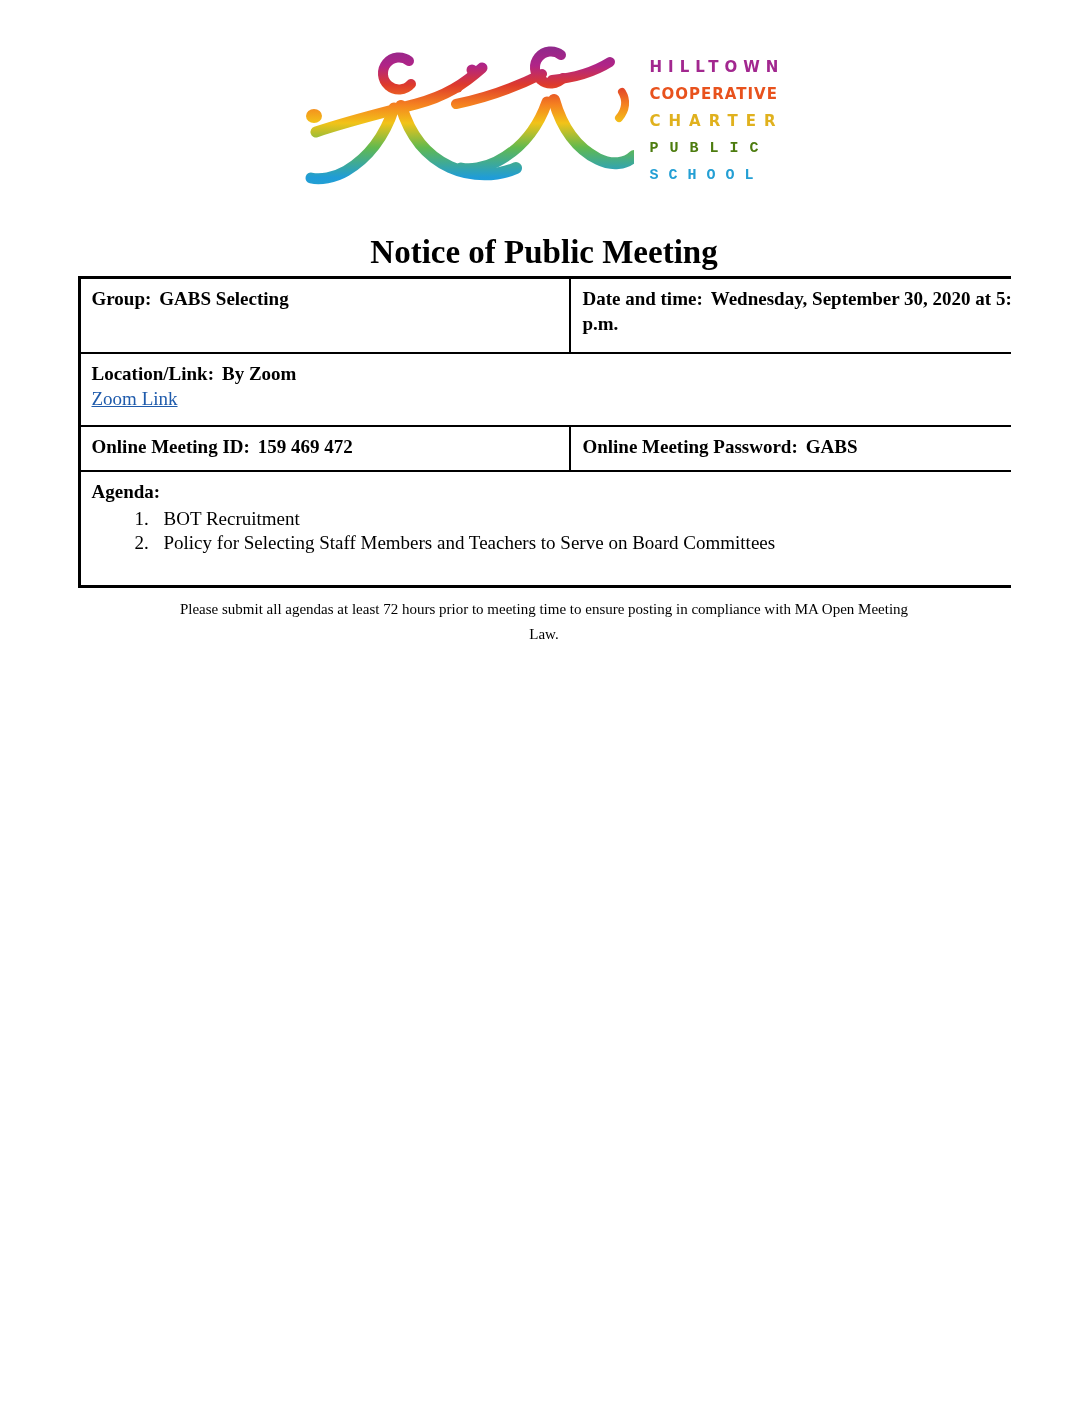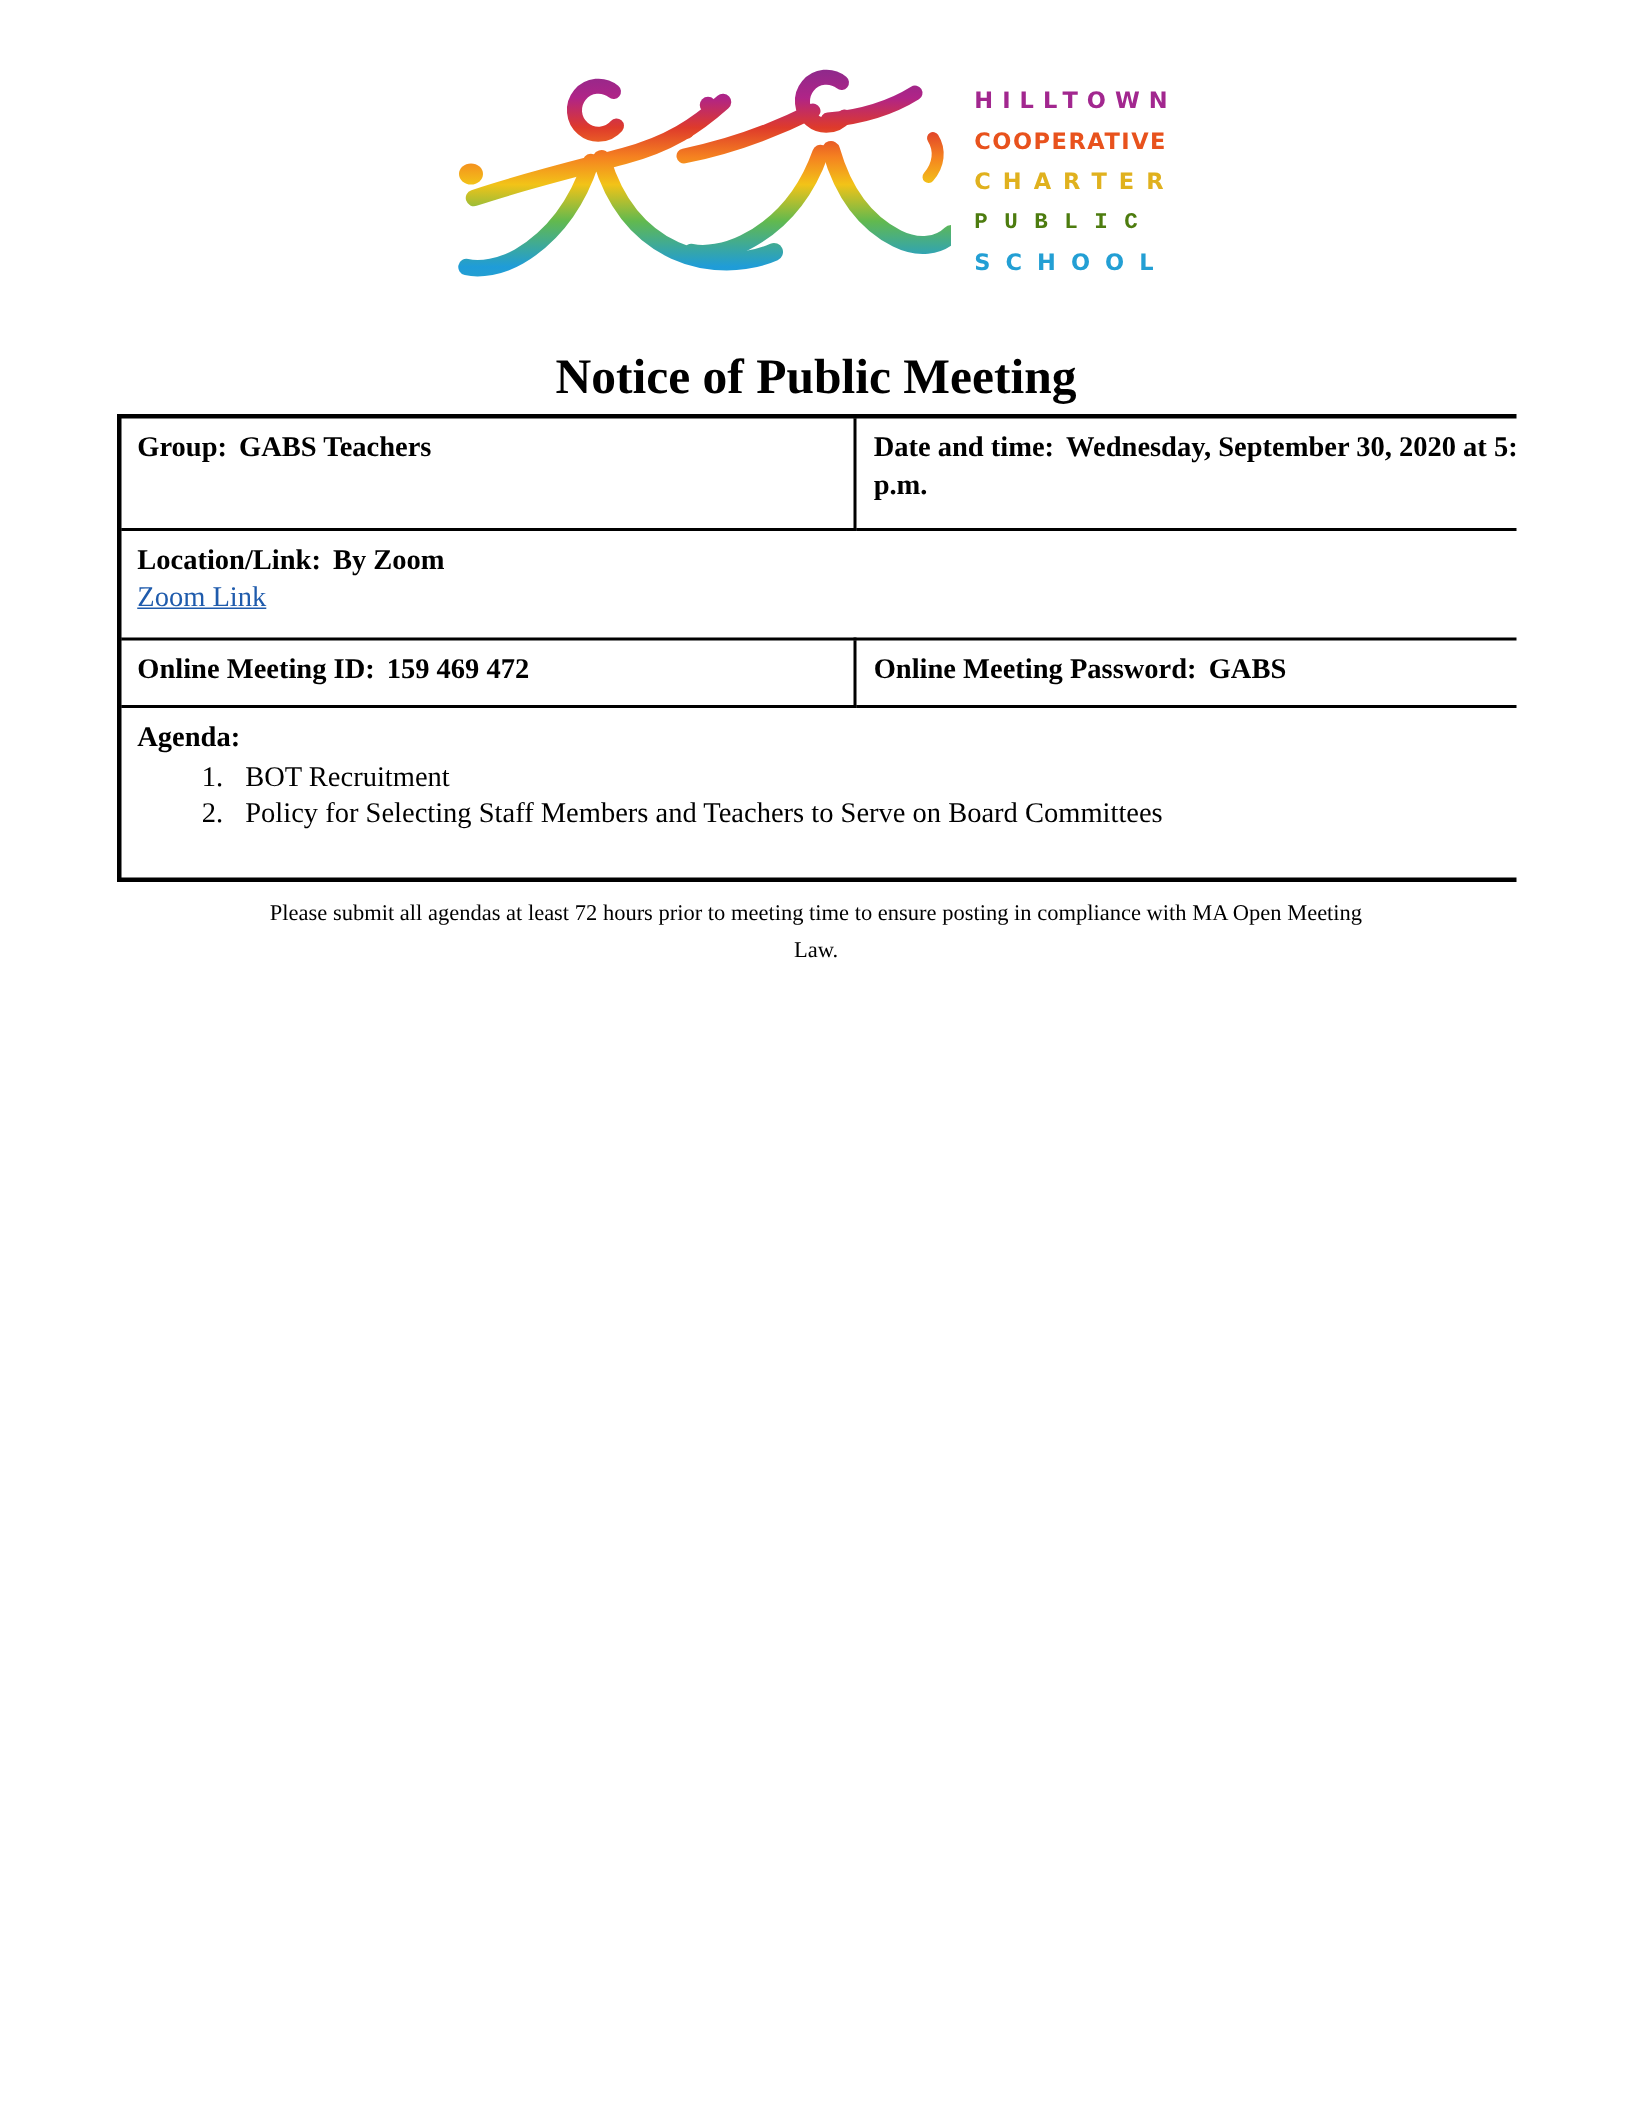--- a/index.html
+++ b/index.html
@@ -136,31 +136,31 @@
         <ellipse cx="10" cy="72" rx="8" ry="7"></ellipse>
         <circle cx="168" cy="26" r="5.5"></circle>
         <circle cx="154" cy="44" r="4.5"></circle>
       </g>
     </svg>
     <div class="logo-text">
       <div class="lt lt0" style="color: rgb(162, 39, 143);">HILLTOWN</div>
       <div class="lt lt1" style="color: rgb(232, 82, 29);">COOPERATIVE</div>
       <div class="lt lt2" style="color: rgb(224, 177, 30);">CHARTER</div>
       <div class="lt lt3" style="color: #4d7c0f; font-family: Liberation Mono, monospace;">PUBLIC</div>
-      <div class="lt lt4" style="color: rgb(35, 159, 212);">SCHOOL</div>
+      <div class="lt lt4" style="color: rgb(35, 159, 212); font-family: Liberation Mono, monospace;">SCHOOL</div>
     </div>
   </div>
 
   <div class="doc-title">Notice of Public Meeting</div>
 
   <table class="notice">
     <tbody>
         <tr class="row-1">
       <td class="col-left">
-        <span class="lbl">Group:</span><span class="val">GABS Teachers</span>
+        <span class="lbl">Group:</span><span class="val">GABS Selecting</span>
       </td>
       <td class="col-right">
         <span class="lbl">Date and time:</span><span class="val">Wednesday, September 30, 2020 at 5:00 p.m.</span>
       </td>
     </tr>
     <tr class="row-2">
       <td colspan="2">
         <div>
           <span class="lbl">Location/Link:</span><span class="val">By Zoom</span>
         </div>

